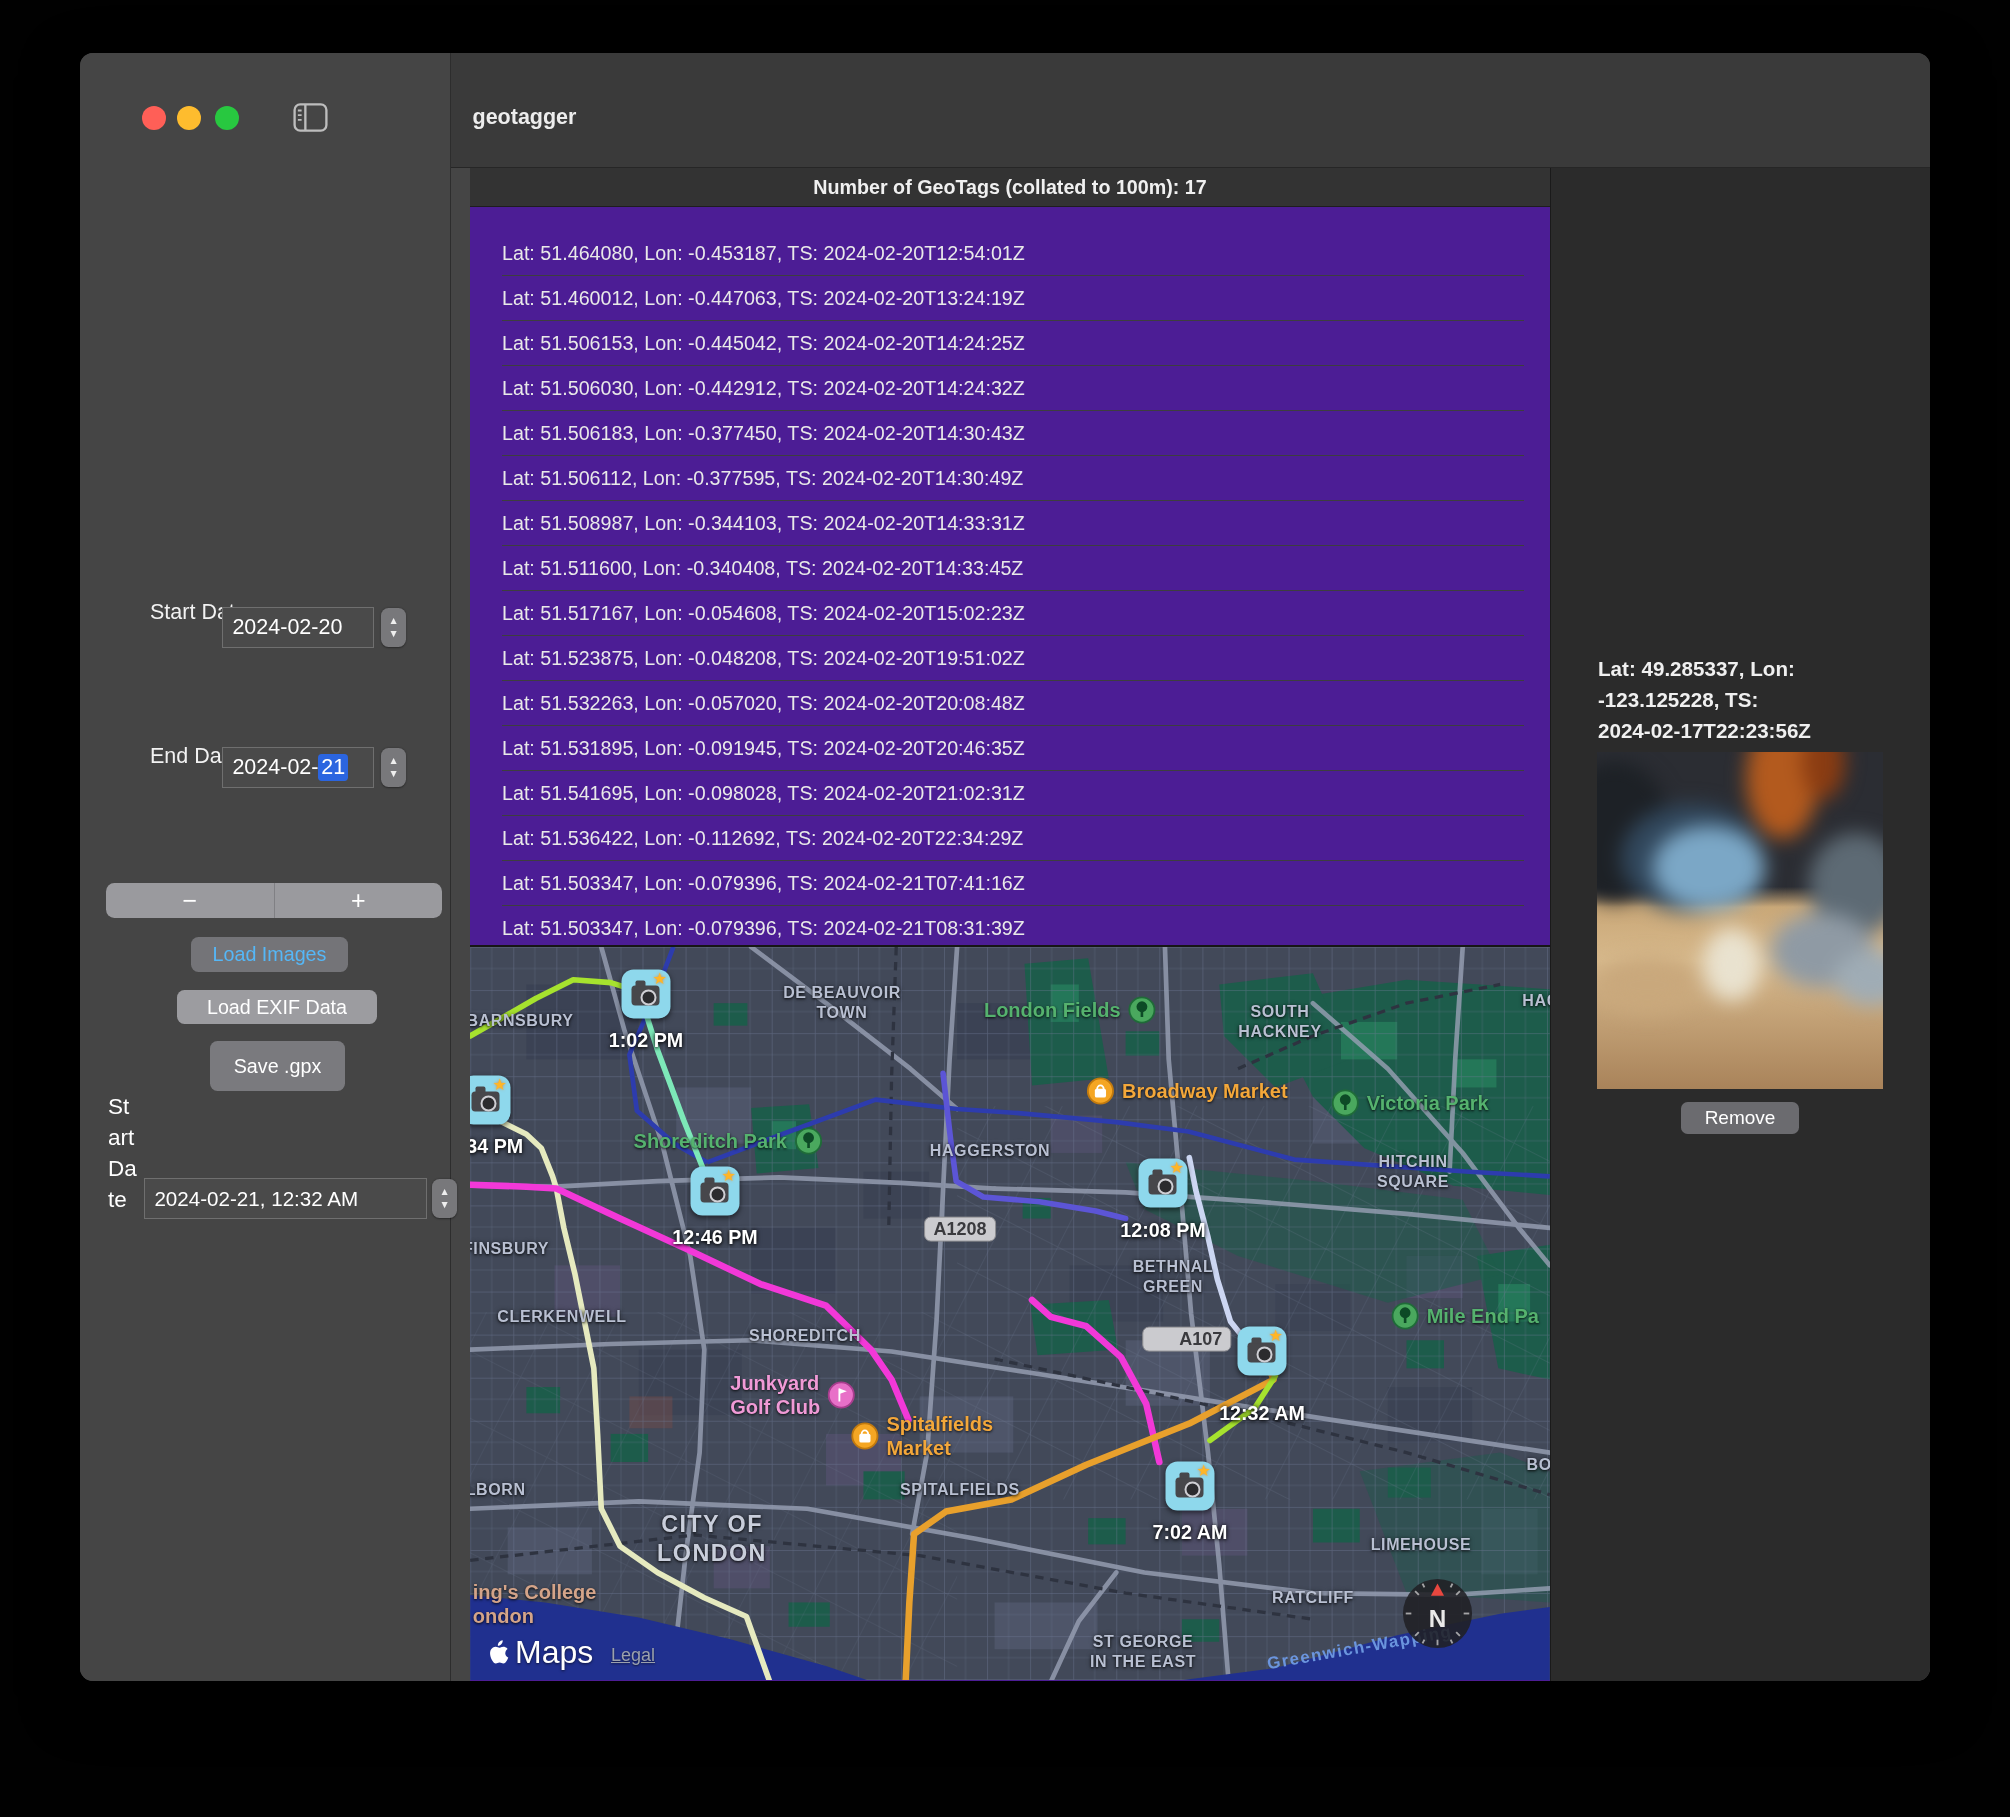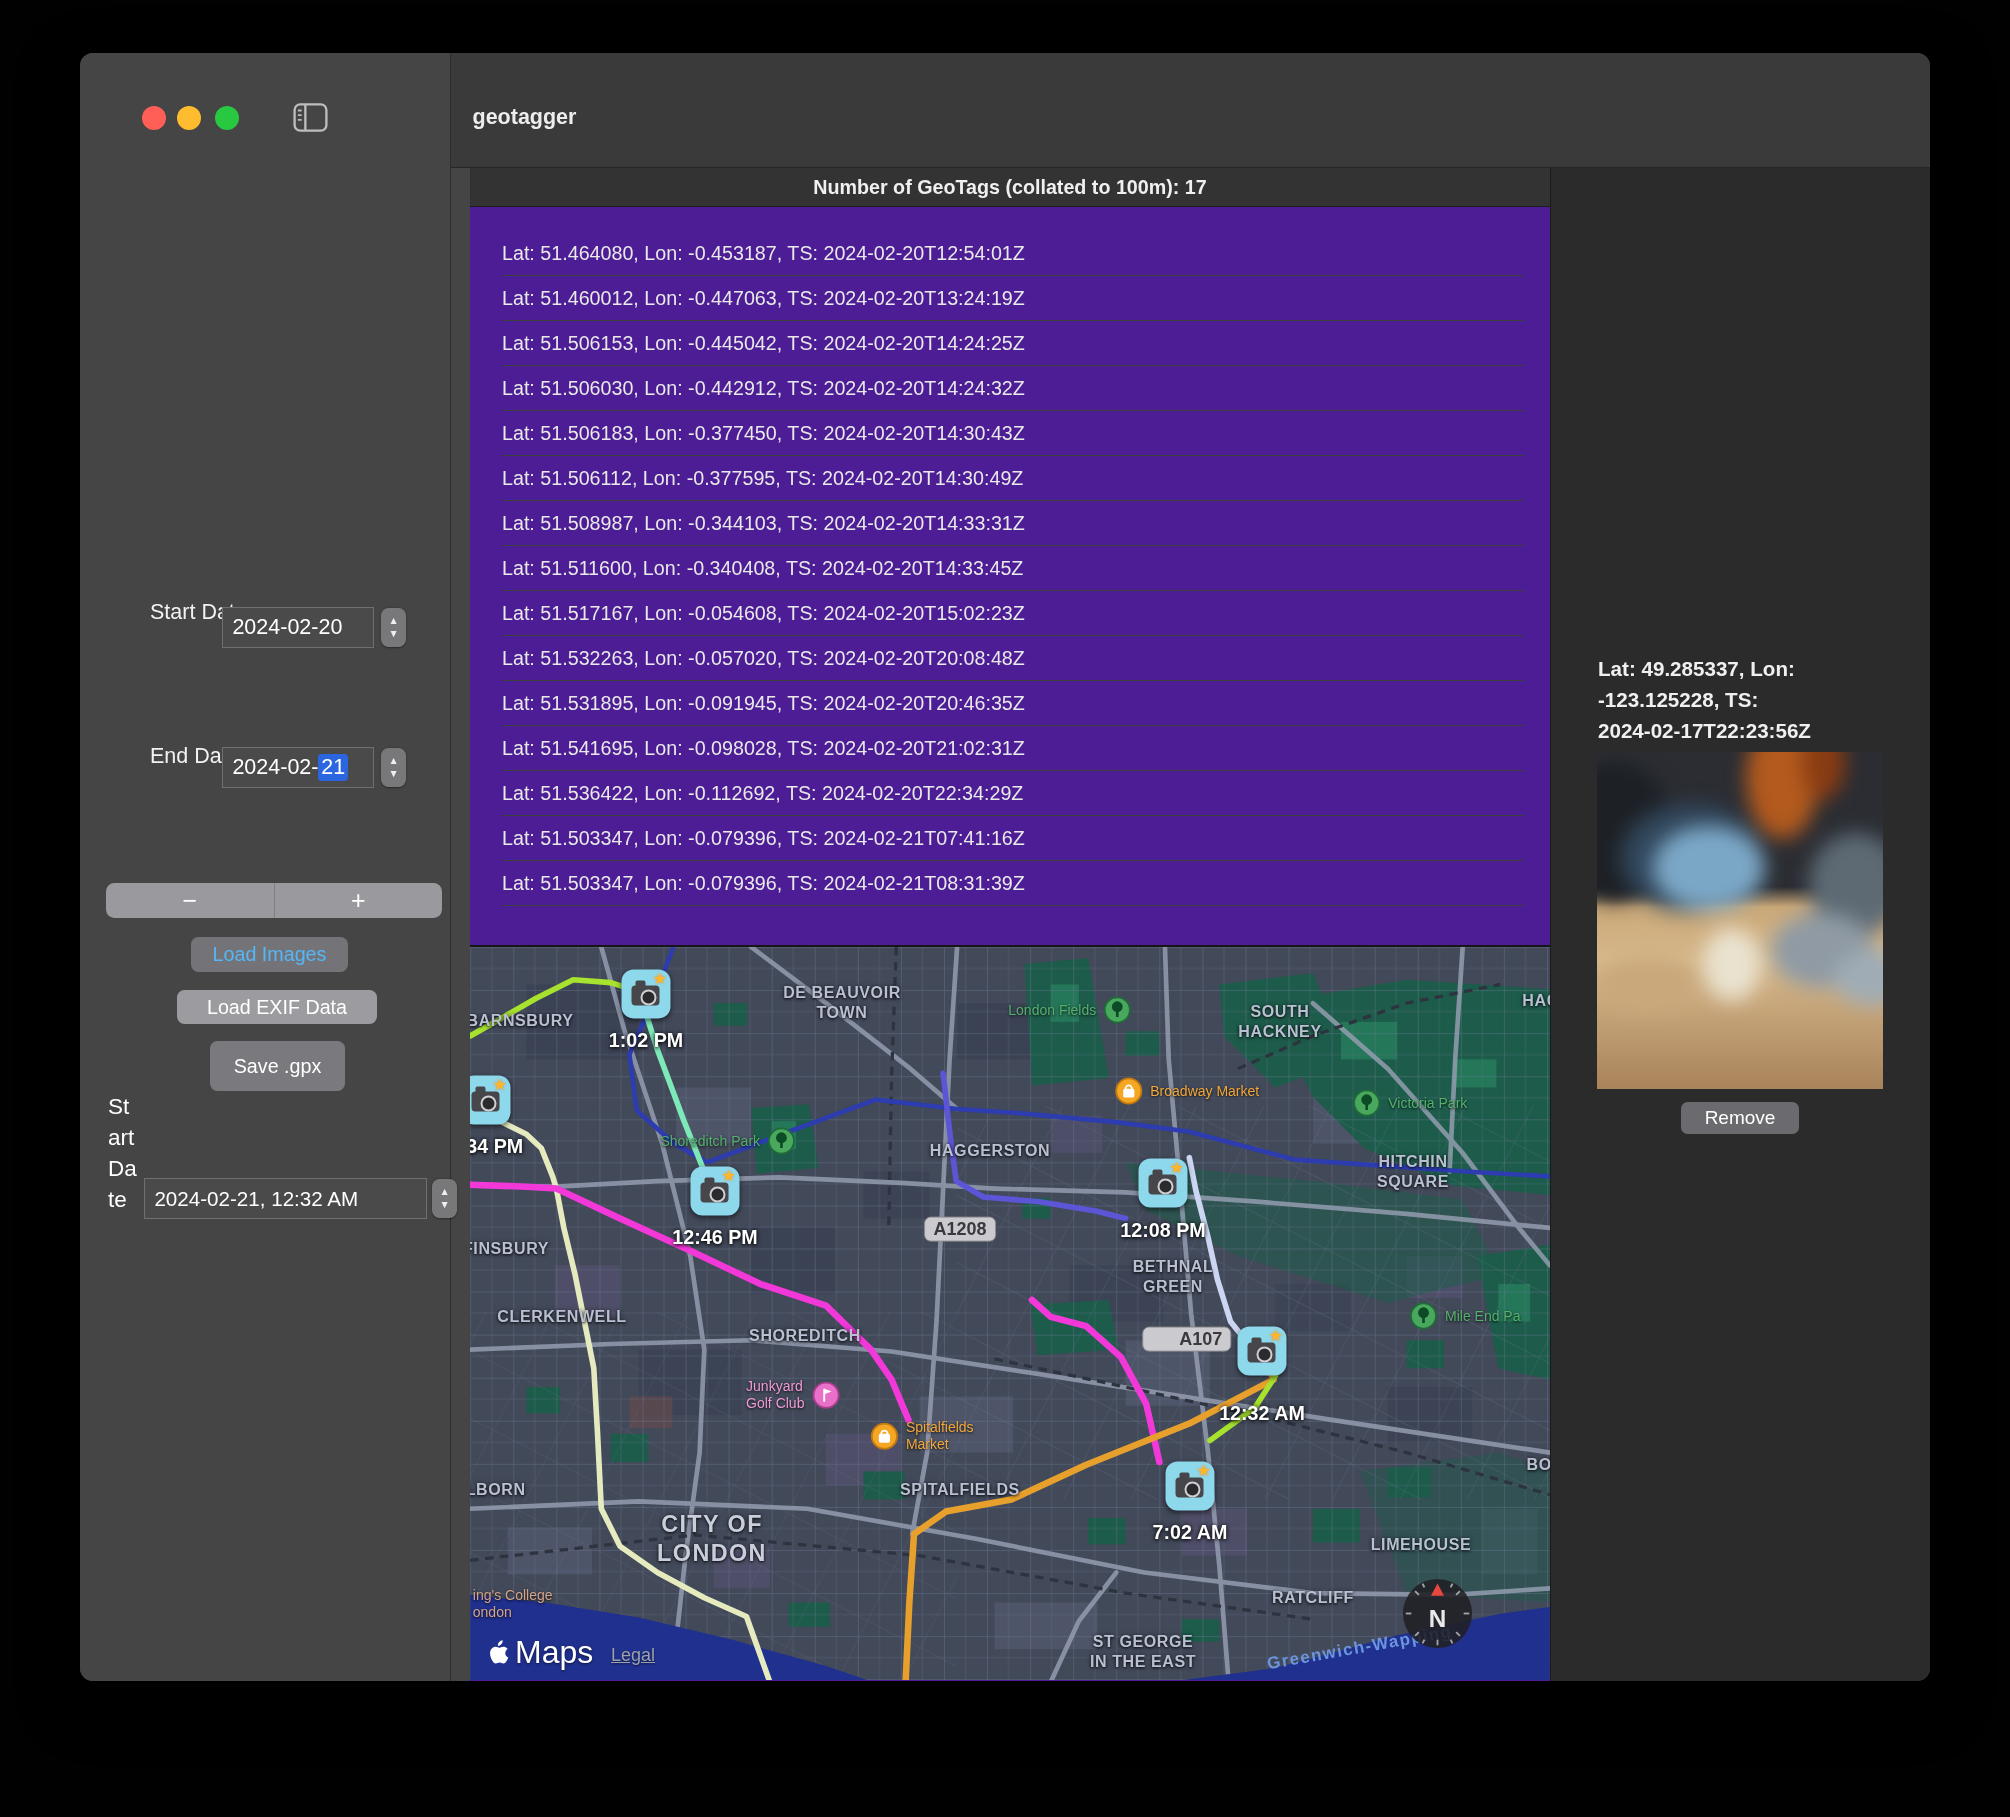--- a/index.html
+++ b/index.html
@@ -58,21 +58,21 @@
   .map { position:relative; width:1080px; height:735px; overflow:hidden; background:#424959;
          border-top:2.8px solid #161616; }
   .map svg.base { position:absolute; left:0; top:0; }
   #map-overlay { position:absolute; inset:0; }
   .district { position:absolute; transform:translate(-50%,-50%); text-align:center;
               color:#b9c0d2; font-size:16px; font-weight:bold; letter-spacing:0.6px;
               line-height:1.25; white-space:nowrap;
               text-shadow:0 0.9px 2.8px rgba(0,0,0,.85), 0 0 5.6px rgba(0,0,0,.4); }
   .district.big { font-size:23.4px; color:#c9cedb; letter-spacing:1.4px; }
   .poi { position:absolute; transform:translate(-50%,-50%); display:flex; align-items:center;
-         gap:7.5px; font-size:14px; font-weight:normal; white-space:nowrap;
+         gap:7.5px; font-size:20px; font-weight:bold; white-space:nowrap;
          text-shadow:0 0.9px 2.8px rgba(0,0,0,.9); }
   .poi .lines { line-height:1.2; }
   .poi-park { color:#55b26e; }
   .poi-market { color:#f3a73a; }
   .poi-golf { color:#f09ad6; }
   .poi-college { color:#d4a489; }
   .poi.anchor-left { transform:translate(0,-50%); }
   .shield { position:absolute; transform:translate(-50%,-50%); background:#cbcbcf;
             border:1.9px solid #8e8e92; border-radius:6.6px; color:#3a3a3e; font-size:18px;
             font-weight:bold; padding:0.9px 8.4px; }
@@ -180,20 +180,21 @@
           <div class="geotag-list" id="geotag-list">
               <div class="gt-row">Lat: 51.464080, Lon: -0.453187, TS: 2024-02-20T12:54:01Z</div>
               <div class="gt-row">Lat: 51.460012, Lon: -0.447063, TS: 2024-02-20T13:24:19Z</div>
               <div class="gt-row">Lat: 51.506153, Lon: -0.445042, TS: 2024-02-20T14:24:25Z</div>
               <div class="gt-row">Lat: 51.506030, Lon: -0.442912, TS: 2024-02-20T14:24:32Z</div>
               <div class="gt-row">Lat: 51.506183, Lon: -0.377450, TS: 2024-02-20T14:30:43Z</div>
               <div class="gt-row">Lat: 51.506112, Lon: -0.377595, TS: 2024-02-20T14:30:49Z</div>
               <div class="gt-row">Lat: 51.508987, Lon: -0.344103, TS: 2024-02-20T14:33:31Z</div>
               <div class="gt-row">Lat: 51.511600, Lon: -0.340408, TS: 2024-02-20T14:33:45Z</div>
               <div class="gt-row">Lat: 51.517167, Lon: -0.054608, TS: 2024-02-20T15:02:23Z</div>
+              <div class="gt-row">Lat: 51.523875, Lon: -0.048208, TS: 2024-02-20T19:51:02Z</div>
               <div class="gt-row">Lat: 51.532263, Lon: -0.057020, TS: 2024-02-20T20:08:48Z</div>
               <div class="gt-row">Lat: 51.531895, Lon: -0.091945, TS: 2024-02-20T20:46:35Z</div>
               <div class="gt-row">Lat: 51.541695, Lon: -0.098028, TS: 2024-02-20T21:02:31Z</div>
               <div class="gt-row">Lat: 51.536422, Lon: -0.112692, TS: 2024-02-20T22:34:29Z</div>
               <div class="gt-row">Lat: 51.503347, Lon: -0.079396, TS: 2024-02-21T07:41:16Z</div>
               <div class="gt-row">Lat: 51.503347, Lon: -0.079396, TS: 2024-02-21T08:31:39Z</div>
             </div>
 
           <div class="map">
             <svg class="base" width="1080" height="735" viewBox="0 0 1153 785">

